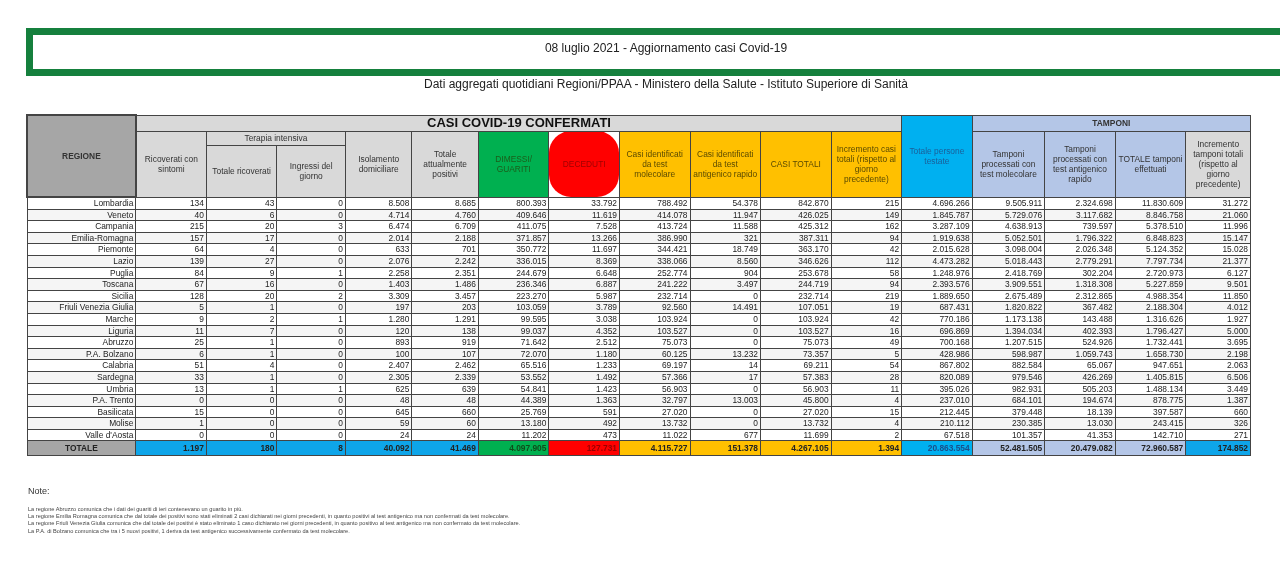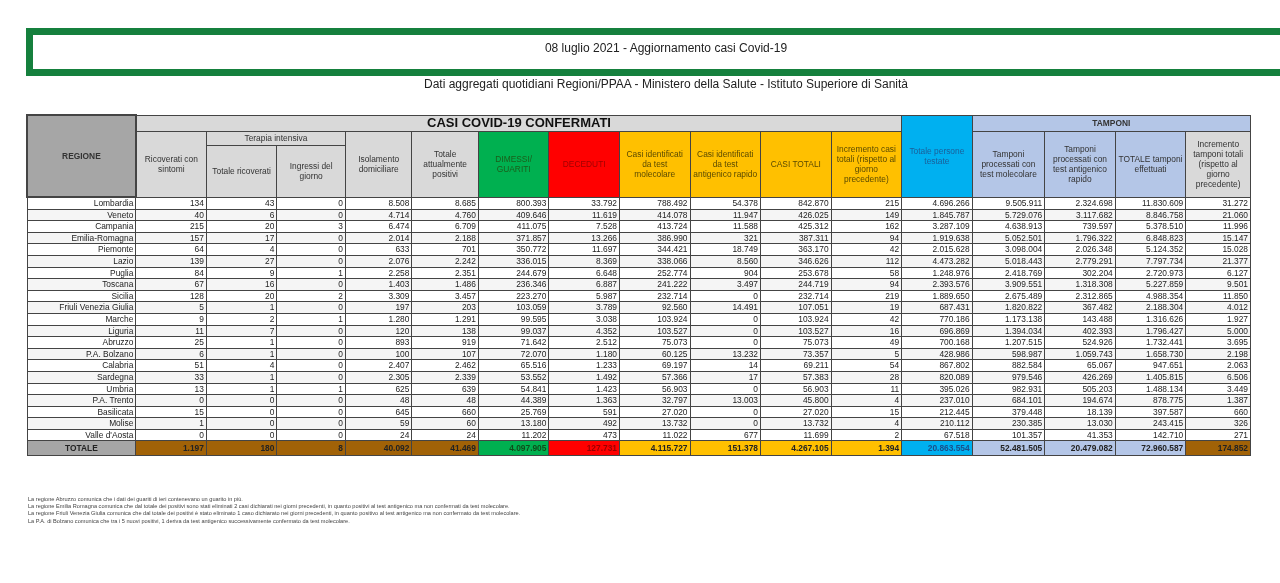--- a/index.html
+++ b/index.html
@@ -7,37 +7,37 @@
   .titlebox{position:absolute;left:26px;top:28px;width:1280px;height:48px;border:7px solid #15803d;background:#fff;box-sizing:border-box;text-align:center;}
   .titlebox .t1{font-size:12px;margin-top:6px;}
   .titlebox .t2{font-size:12px;margin-top:22px;}
   table.main{position:absolute;left:26px;top:114px;width:1225px;border-collapse:collapse;table-layout:fixed;font-size:8.4px;}
   table.main td, table.main th{border:1px solid #444;padding:0 2px;white-space:nowrap;overflow:hidden;line-height:10.6px;height:10.6px;}
   table.main th{font-weight:normal;text-align:center;white-space:normal;line-height:10px;color:#333;}
   .h-region{background:#a6a6a6;font-weight:bold !important;border:2px solid #444 !important;}
   .h-gray{background:#d9d9d9;}
   .h-title{background:#d9d9d9;font-weight:bold !important;font-size:13px;color:#111 !important;}
   .h-green{background:#00b050;color:#1a5e1a !important;}
-  .h-red{background:#ff0000;color:#a00000 !important;}
+  .h-red{background:#ff0000;color:#a00000 !important;border-radius:22px;}
   .h-yellow{background:#ffc000;color:#5a4a00 !important;}
   .h-blue{background:#00b0f0;color:#1a5f99 !important;margin-top:40px;}
   .h-lblue{background:#b4c6e7;margin-left:39px;}
   .h-tampone-title{background:#b4c6e7;font-weight:bold !important;}
   td.num{text-align:right;}
   td.reg{text-align:right;}
   tr.row td{background:#fff;}
   tr.row:nth-child(even) td{background:#f5f5f5;}
   tr.tot td{background:#bfbfbf;font-weight:bold;height:14px;line-height:14px;}
   tr.tot td.reg{text-align:center;background:#a6a6a6;}
   tr.tot td.c-green{background:#00b050;color:#0f4d1a;}
   tr.tot td.c-red{background:#ff0000;color:#9a0000;}
   tr.tot td.c-yellow{background:#ffc000;}
   tr.tot td.c-blue{background:#00b0f0;color:#1a4f8a;}
   tr.tot td.c-lblue{background:#b4c6e7;}
-  tr.tot td.c-gray{background:#a16207;margin-left:48px;}
+  tr.tot td.c-gray{background:#0ea5e9;margin-left:48px;}
   .notes{position:absolute;left:28px;top:486px;font-size:9px;color:#333;}
   .notes .lines{margin-top:10px;font-size:5.6px;line-height:7.2px;color:#444;}
 </style>
 </head>
 <body>
 
 <div class="titlebox">
   <div class="t1">08 luglio 2021 - Aggiornamento casi Covid-19</div>
   <div class="t2">Dati aggregati quotidiani Regioni/PPAA - Ministero della Salute - Istituto Superiore di Sanità</div>
 </div>
@@ -506,19 +506,20 @@
         <td class="num c-blue">20.863.554</td>
         <td class="num c-lblue">52.481.505</td>
         <td class="num c-lblue">20.479.082</td>
         <td class="num c-lblue">72.960.587</td>
         <td class="num c-gray">174.852</td>
       </tr>
     </tbody>
 </table>
 
 <div class="notes">
+  <div>Note:</div>
   <div class="lines">
     <div>La regione Abruzzo comunica che i dati dei guariti di ieri contenevano un guarito in più.</div>
     <div>La regione Emilia Romagna comunica che dal totale dei positivi sono stati eliminati 2 casi dichiarati nei giorni precedenti, in quanto positivi al test antigenico ma non confermati da test molecolare.</div>
     <div>La regione Friuli Venezia Giulia comunica che dal totale dei positivi è stato eliminato 1 caso dichiarato nei giorni precedenti, in quanto positivo al test antigenico ma non confermato da test molecolare.</div>
     <div>La P.A. di Bolzano comunica che tra i 5 nuovi positivi, 1 deriva da test antigenico successivamente confermato da test molecolare.</div>
   </div>
 </div>
 
 </body></html>

